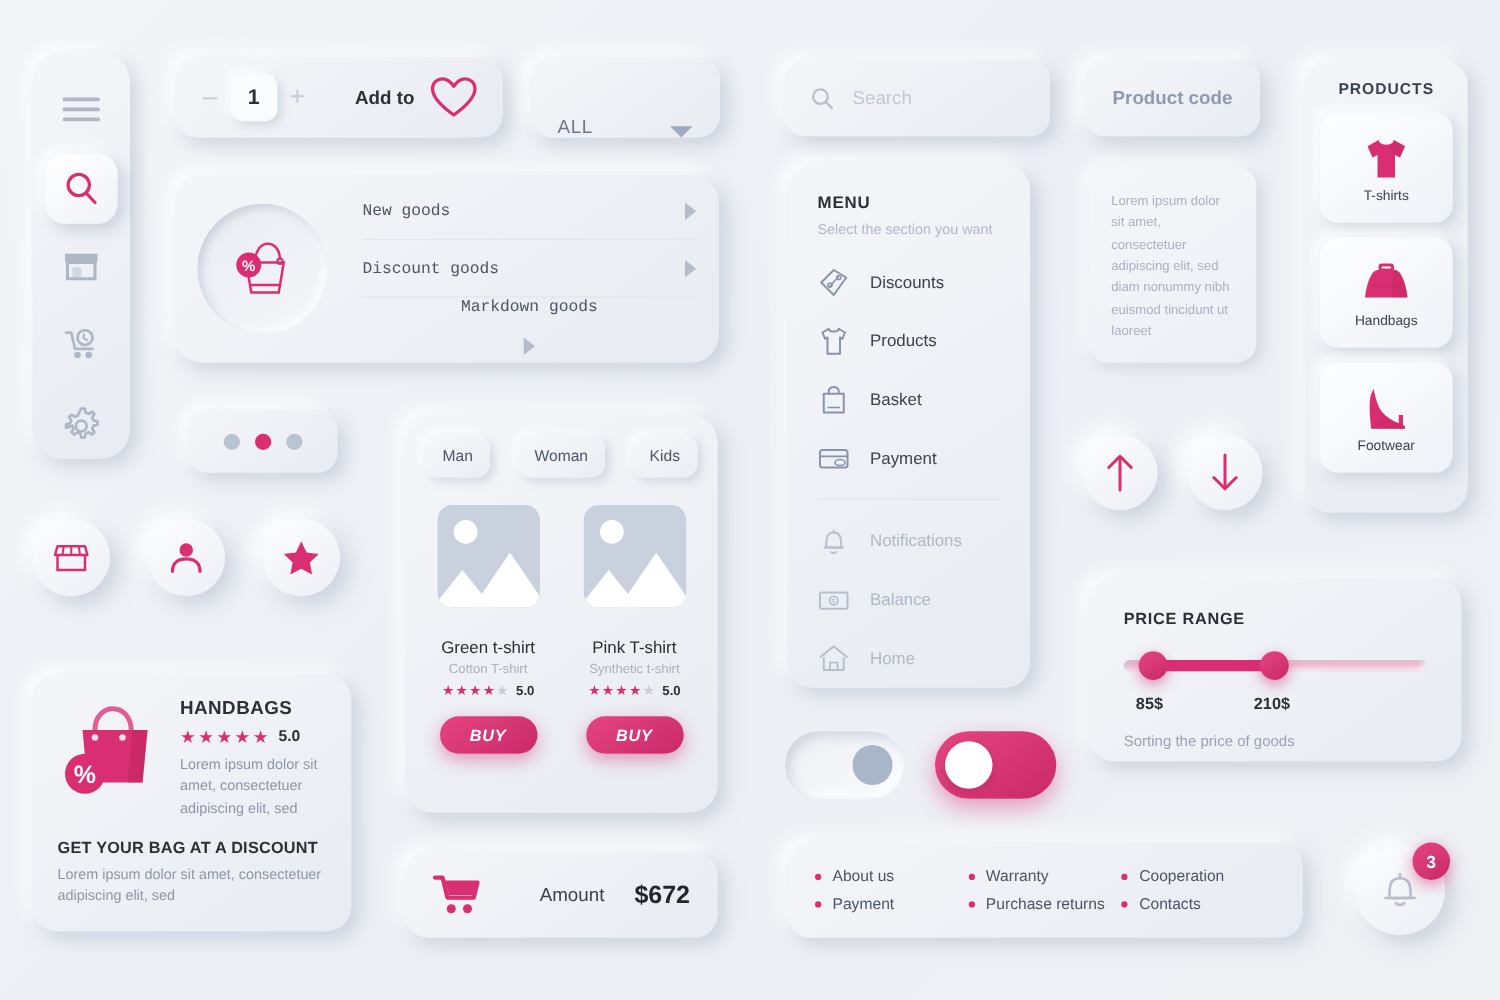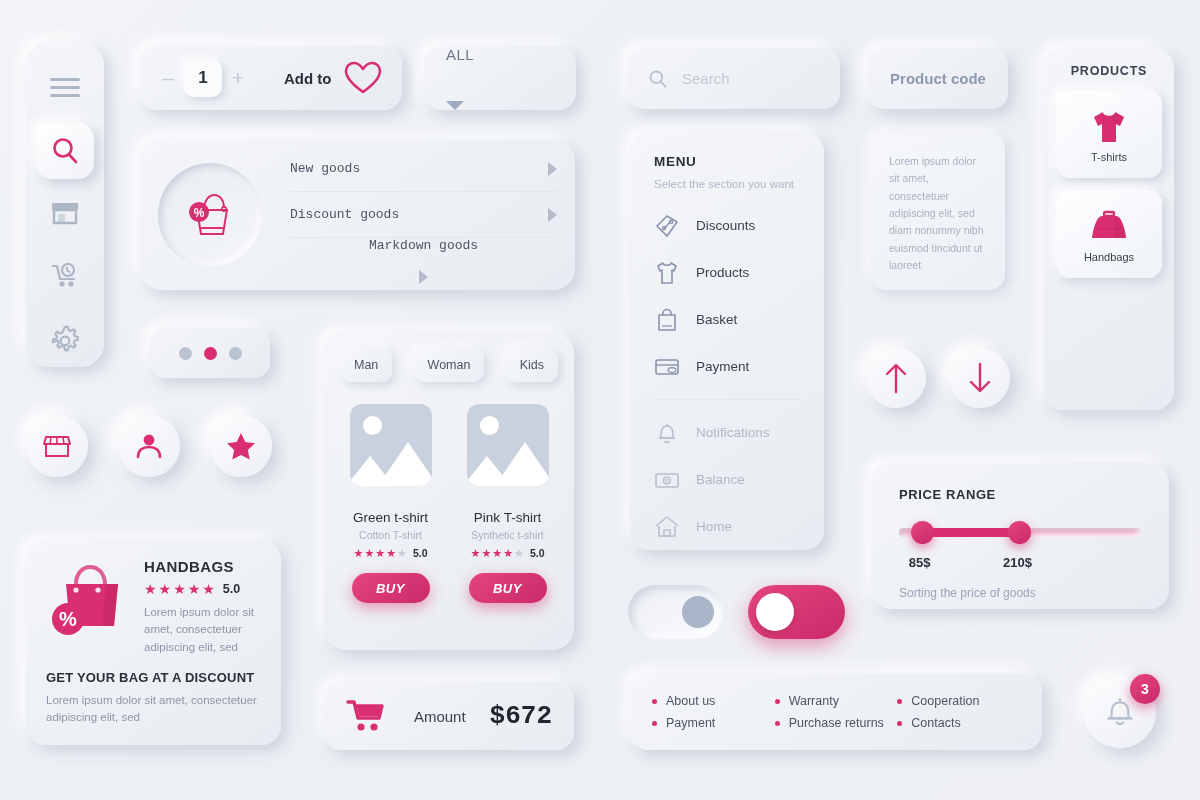--- a/index.html
+++ b/index.html
@@ -54,22 +54,22 @@
     background: #fafbfd;
     box-shadow: 3px 3px 7px rgba(178,187,204,.5), -3px -3px 7px #fff;
     display: flex; align-items: center; justify-content: center;
     font-size: 17px; font-weight: 700; color: #2b2f38;
   }
   #addto-label { margin-left: 36px; font-size: 15px; font-weight: 700; color: #2b2f38; }
 
   
   #dropdown {
     left: 424px; top: 46px; width: 152px; height: 64px;
-    border-radius: 18px; display: flex; align-items: flex-start;
-    justify-content: space-between; padding: 0 22px; flex-direction: column;
+    border-radius: 18px; display: flex; align-items: flex-end;
+    justify-content: space-between; padding: 0 22px;
   }
   #dropdown .dd-val { font-size: 15px; color: #6e7789; letter-spacing: .5px; }
   .caret { width: 0;height: 0;border-left: 9px solid transparent;border-right: 9px solid transparent;border-top: 9px solid #9fabc0; }
 
   
   #search {
     left: 628px; top: 48px; width: 212px; height: 61px;
     border-radius: 16px; display: flex; align-items: center; gap: 14px; padding: 0 20px;
   }
   #search .ph { font-size: 15px; color: #c2c9d6; }
@@ -165,21 +165,21 @@
     color: #fff; font-size: 13px; font-weight: 800; letter-spacing: .6px;
     display: flex; align-items: center; justify-content: center; cursor: pointer; font-style: italic;
   }
 
   
   #amount {
     left: 324px; top: 682px; width: 250px; height: 68px;
     border-radius: 18px; display: flex; align-items: center; padding: 0 22px; gap: 14px;
   }
   #amount-label { font-size: 15px; color: #3a414f; margin-left: auto; }
-  #amount-value { font-size: 26px; font-weight: 800; color: #22262f; margin-left: 10px; font-family: Liberation Mono, monospace; }
+  #amount-value { font-size: 20px; font-weight: 800; color: #22262f; margin-left: 10px; }
 
   
   #menu {
     left: 630px; top: 132px; width: 194px; height: 418px;
     border-radius: 20px; padding: 22px 24px;
   }
   #menu-title { font-size: 13.5px; font-weight: 800; color: #2b2f38; letter-spacing: .7px; }
   #menu-sub { margin-top: 9px; font-size: 11.5px; color: #b0b8c7; }
   .m-item { display: flex; align-items: center; gap: 16px; height: 47px; cursor: pointer; }
   .m-item span { font-size: 13.5px; color: #3a414f; }
@@ -632,20 +632,28 @@
     </div>
     <div class="pitem">
       <svg width="42" height="42" viewBox="0 0 42 42">
         <rect x="16" y="6" width="10" height="4" rx="1.5" fill="none" stroke="#d92f72" stroke-width="2.4"></rect>
         <path d="M14 10 H28 C33 10 37 22 38 32 H4 C5 22 9 10 14 10 Z" fill="#d92f72"></path>
         <path d="M26 10 H28 C33 10 37 22 38 32 H26 Z" fill="#bf2460" opacity=".3"></path>
         <line x1="9" y1="23" x2="33" y2="23" stroke="#bf2460" stroke-width="1.6" opacity=".45"></line>
       </svg>
       <span>Handbags</span>
     </div>
+    <div class="pitem">
+      <svg width="42" height="42" viewBox="0 0 42 42">
+        <path d="M11 5 C11 5 13 18 18 24 C24 31 33 33 36 35 L36 37 L9 37 C9 37 7 22 8 14 C8.4 9 11 5 11 5 Z" fill="#d92f72"></path>
+        <rect x="31" y="26" width="3.4" height="11" fill="#d92f72"></rect>
+        <path d="M9 37 L36 37 L36 35 C33 33 24 31 18 24 L9 37 Z" fill="#bf2460" opacity=".28"></path>
+      </svg>
+      <span>Footwear</span>
+    </div>
   </div>
 
   <div id="bell" class="abs">
     <svg width="34" height="34" viewBox="0 0 32 32">
       <path d="M8 22 C8 14 8 7 16 7 C24 7 24 14 24 22 Z" fill="none" stroke="#b7bfcd" stroke-width="2" stroke-linejoin="round"></path>
       <line x1="5" y1="22" x2="27" y2="22" stroke="#b7bfcd" stroke-width="2" stroke-linecap="round"></line>
       <path d="M13 25 C13 28 19 28 19 25" fill="none" stroke="#b7bfcd" stroke-width="2"></path>
       <line x1="16" y1="4" x2="16" y2="7" stroke="#b7bfcd" stroke-width="2" stroke-linecap="round"></line>
     </svg>
     <div id="bell-badge">3</div>

